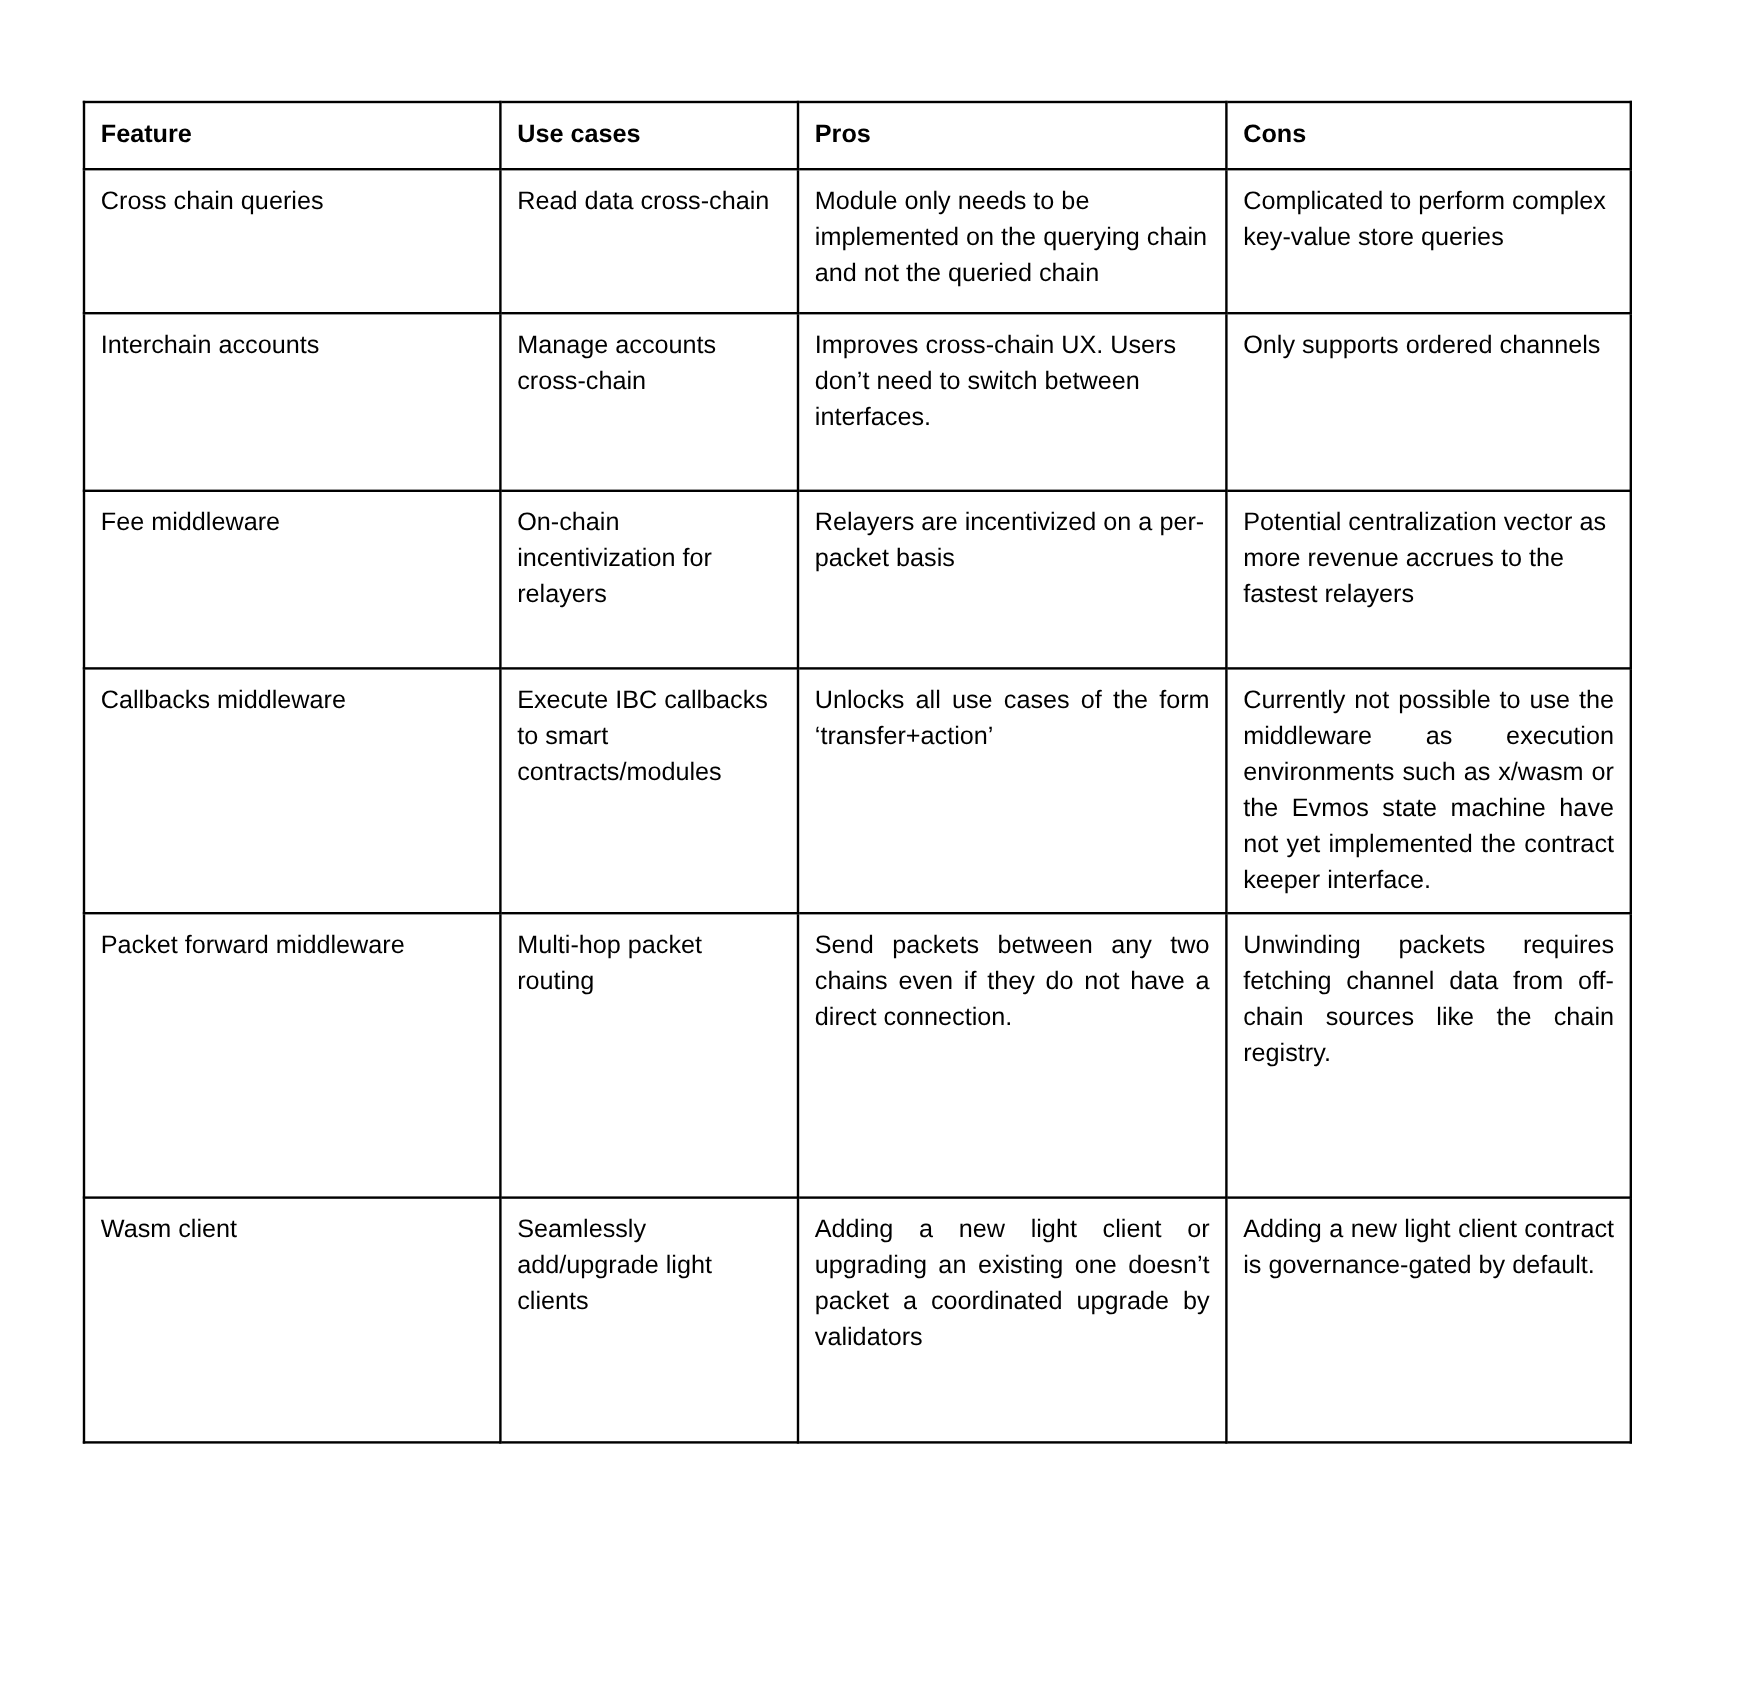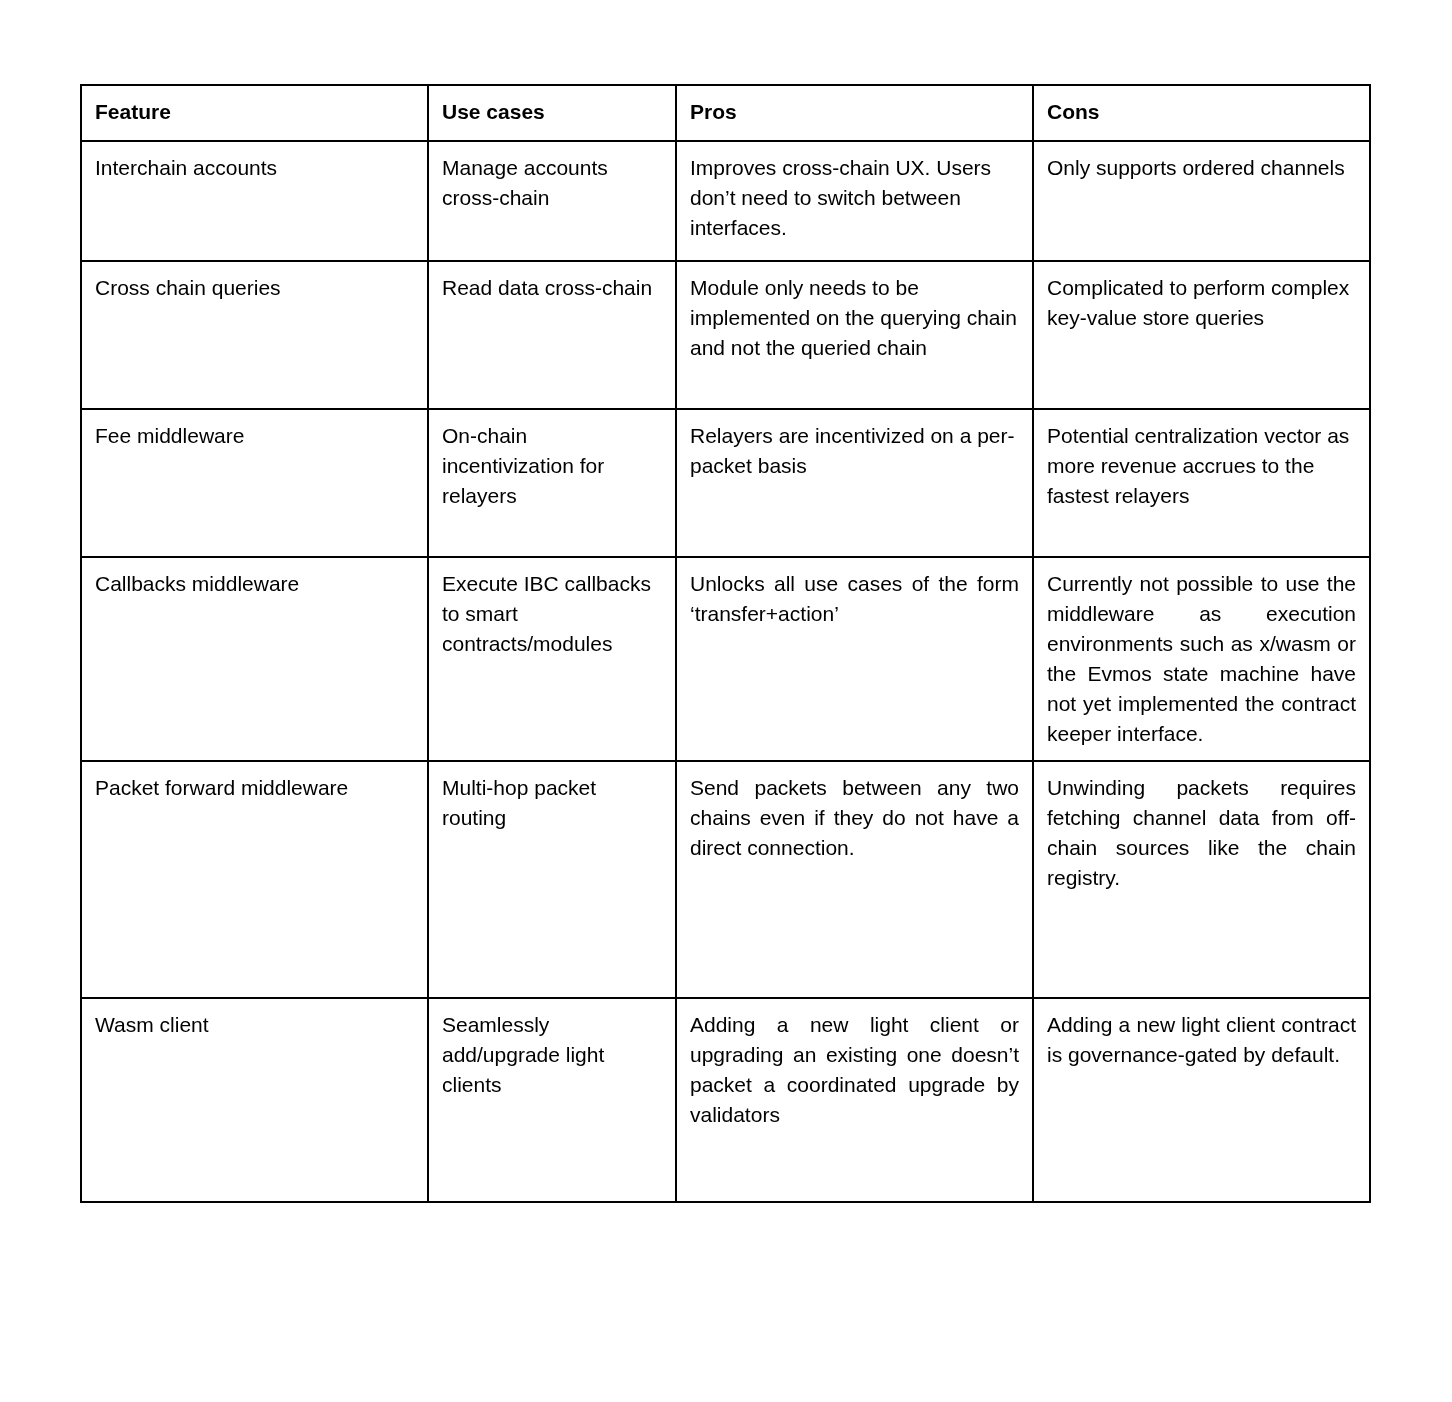--- a/index.html
+++ b/index.html
@@ -15,21 +15,21 @@
     position: relative;
   }
   .page {
     position: relative;
     width: 1452px;
     height: 1402px;
     background: #ffffff;
   }
   table.feature-table {
     position: absolute;
-    left: 80px;
+    left: 69px;
     top: 84px;
     width: 1289px;
     border-collapse: collapse;
     table-layout: fixed;
     background: #ffffff;
   }
   col.c-feature  { width: 347px; }
   col.c-usecases { width: 248px; }
   col.c-pros     { width: 357px; }
   col.c-cons     { width: 337px; }
@@ -75,30 +75,30 @@
     <thead>
       <tr>
         <th>Feature</th>
         <th>Use cases</th>
         <th>Pros</th>
         <th>Cons</th>
       </tr>
     </thead>
     <tbody>
       <tr>
+        <td>Cross chain queries</td>
+        <td>Read data cross-chain</td>
+        <td>Module only needs to be implemented on the querying chain and not the queried chain</td>
+        <td>Complicated to perform complex key-value store queries</td>
+      </tr>
+      <tr>
         <td>Interchain accounts</td>
         <td>Manage accounts cross-chain</td>
         <td>Improves cross-chain UX. Users don’t need to switch between interfaces.</td>
         <td>Only supports ordered channels</td>
-      </tr>
-      <tr>
-        <td>Cross chain queries</td>
-        <td>Read data cross-chain</td>
-        <td>Module only needs to be implemented on the querying chain and not the queried chain</td>
-        <td>Complicated to perform complex key-value store queries</td>
       </tr>
       <tr>
         <td>Fee middleware</td>
         <td>On-chain incentivization for relayers</td>
         <td>Relayers are incentivized on a per-packet basis</td>
         <td>Potential centralization vector as more revenue accrues to the fastest relayers</td>
       </tr>
       <tr>
         <td>Callbacks middleware</td>
         <td>Execute IBC callbacks to smart contracts/modules</td>

